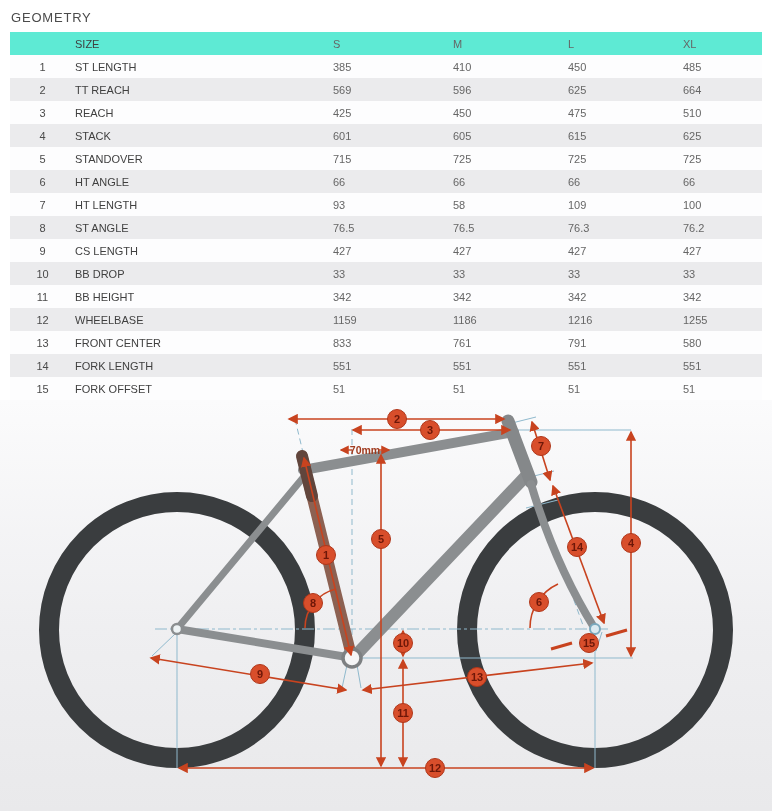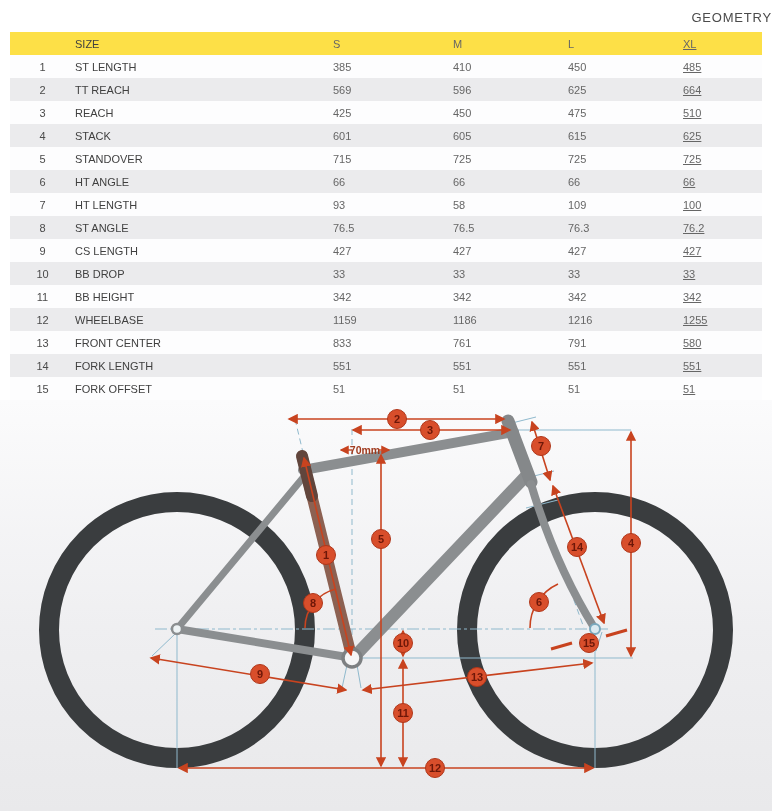--- a/index.html
+++ b/index.html
@@ -9,45 +9,44 @@
     font-family:"Liberation Sans", sans-serif;
     color:#444;
     overflow:hidden;
   }
   .page-title{
     font-size:13px;
     letter-spacing:.8px;
     color:#4b4b4b;
     margin:10px 0 7px 11px;
     font-weight:400;
-    text-align:right;
   }
   table.geo{
     border-collapse:collapse;
     margin-left:10px;
     width:752px;
     table-layout:fixed;
   }
   table.geo th, table.geo td{
     height:23px;
     font-size:11px;
     font-weight:400;
     padding:0;
     vertical-align:middle;
     white-space:nowrap;
   }
   table.geo .c-num{width:65px;text-align:center;color:#4a4a4a;}
   table.geo .c-label{width:248px;text-align:left;color:#3f3f3f;}
   table.geo .c-val{width:110px;text-align:left;padding-left:10px;color:#666;}
   table.geo .c-val.m{width:105px;}
   table.geo .c-val.l{width:105px;}
-  table.geo .c-val.xl{width:auto;text-decoration:underline;}
+  table.geo .c-val.xl{width:auto;}
   table.geo tr.stripe{background:#ebebed;}
   table.geo tr.plain{background:#fdfdfe;}
-  table.geo thead tr{background:#fde047;}
+  table.geo thead tr{background:#5eead4;}
   .diagram{
     position:relative;
     width:772px;height:411px;
     background:linear-gradient(180deg,#fbfbfc 0%, #efeff1 55%, #e9e9eb 100%);
   }
   svg text.marker-num{
     font-family:"Liberation Sans", sans-serif;
     font-size:11px;font-weight:bold;fill:#6d1708;
   }
   svg text.mm-label{

